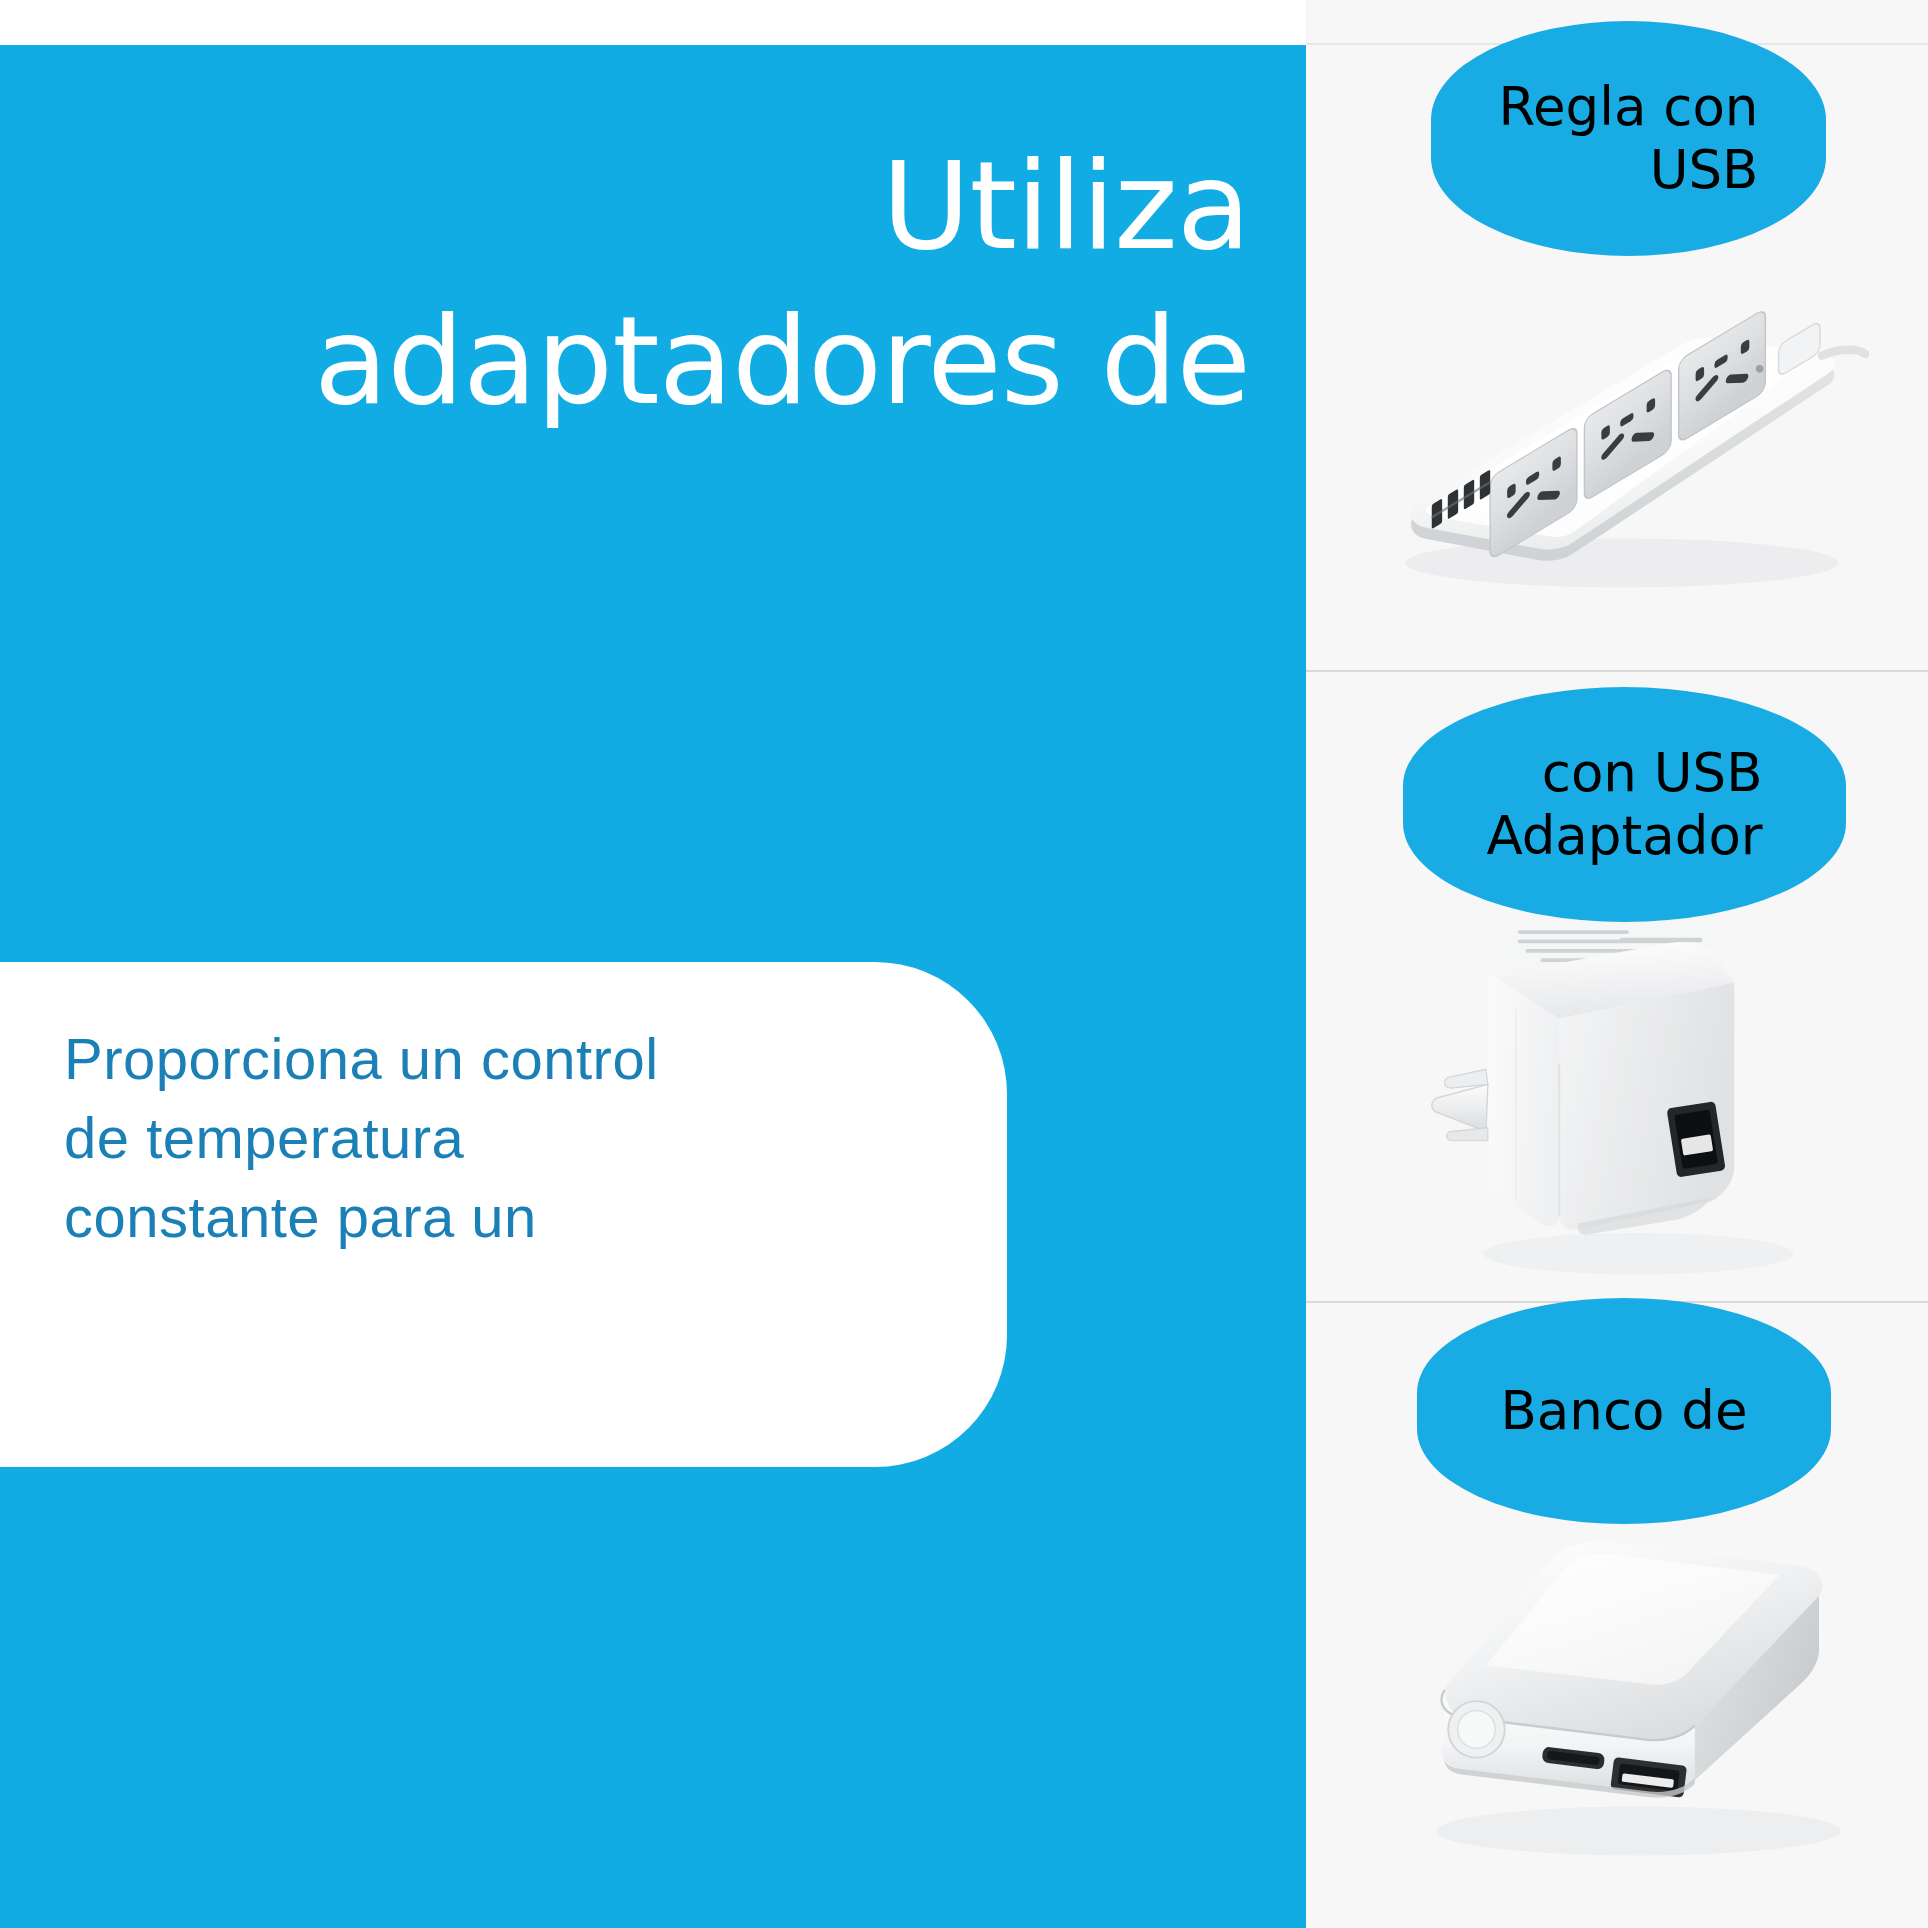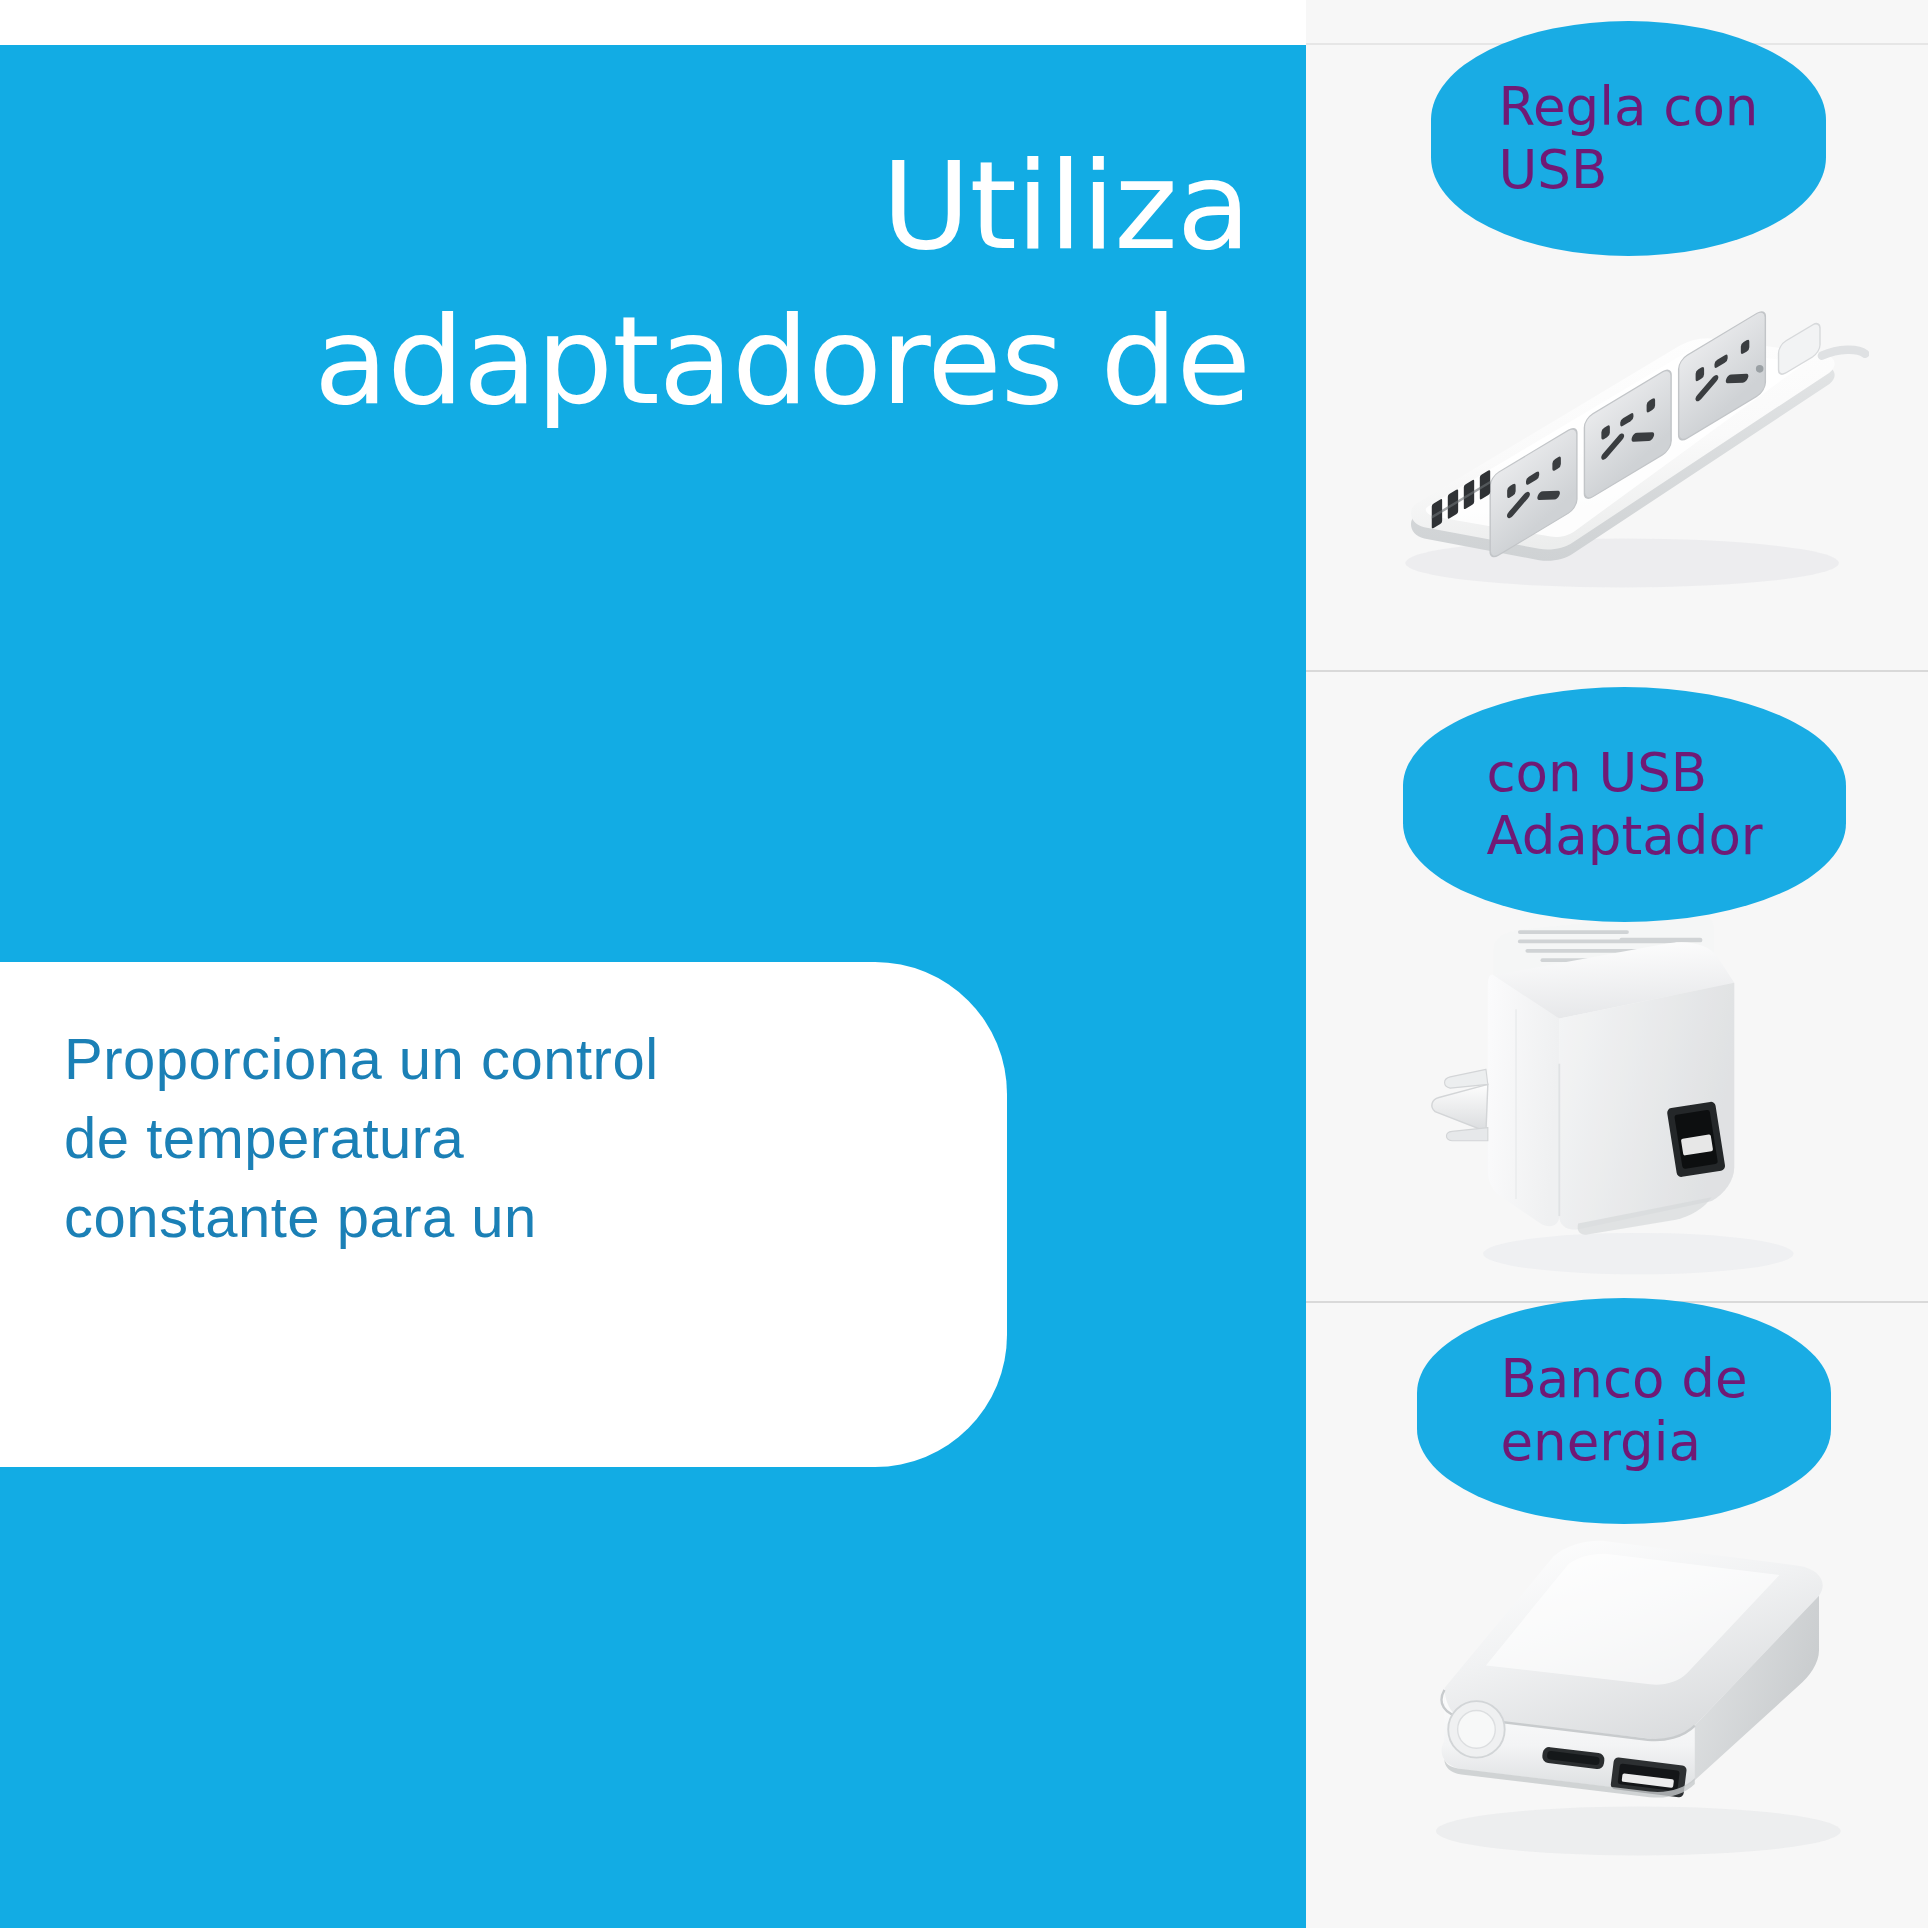--- a/index.html
+++ b/index.html
@@ -63,24 +63,24 @@
     position:absolute;left:0;width:622px;height:1.9px;
     background:#D9D9D9;
   }
   .div1{top:670px;}
   .div2{top:1301px;}
   .topline{position:absolute;left:0;top:43px;width:622px;height:1.9px;background:#E6E6E6;}
 
   .badge{
     position:absolute;
     background:#19ACE4;
-    color:#701a75;
+    color:#000000;
     border-radius:50%/42%;
     display:flex;align-items:center;justify-content:center;
-    text-align:left;
+    text-align:right;
     font-family:"DejaVu Sans", sans-serif;
     font-size:53px;
     line-height:1.18;
     font-weight:400;
     box-sizing:border-box;
     padding:9.4px 24.5px;
     z-index:4;
   }
   .badge1{left:1431px;top:21px;width:395px;height:235px;}
   .badge2{left:1403px;top:687px;width:443px;height:235px;}
@@ -264,21 +264,20 @@
         <rect x="10" y="34" width="32" height="18" rx="2" fill="#ffffff" opacity="0.9"></rect>
       </g>
 
       <path d="M206,360 L348,332 C340,344 326,352 310,356 L214,372 C208,372 204,368 206,360 Z" fill="#d6d8da" opacity="0.7"></path>
     </svg>
   </div>
 
   <div class="badge badge3">
     <div>
       <span>Banco de</span>
-      <span>energia</span>
     </div>
   </div>
 
   <div class="bank-wrap">
     <svg viewBox="0 0 560 400" width="527" height="377">
       <defs>
         <linearGradient id="gBankTop" x1="0.1" y1="0" x2="0.7" y2="1">
           <stop offset="0%" stop-color="#ffffff"></stop>
           <stop offset="45%" stop-color="#f1f2f3"></stop>
           <stop offset="100%" stop-color="#d8dadc"></stop>

